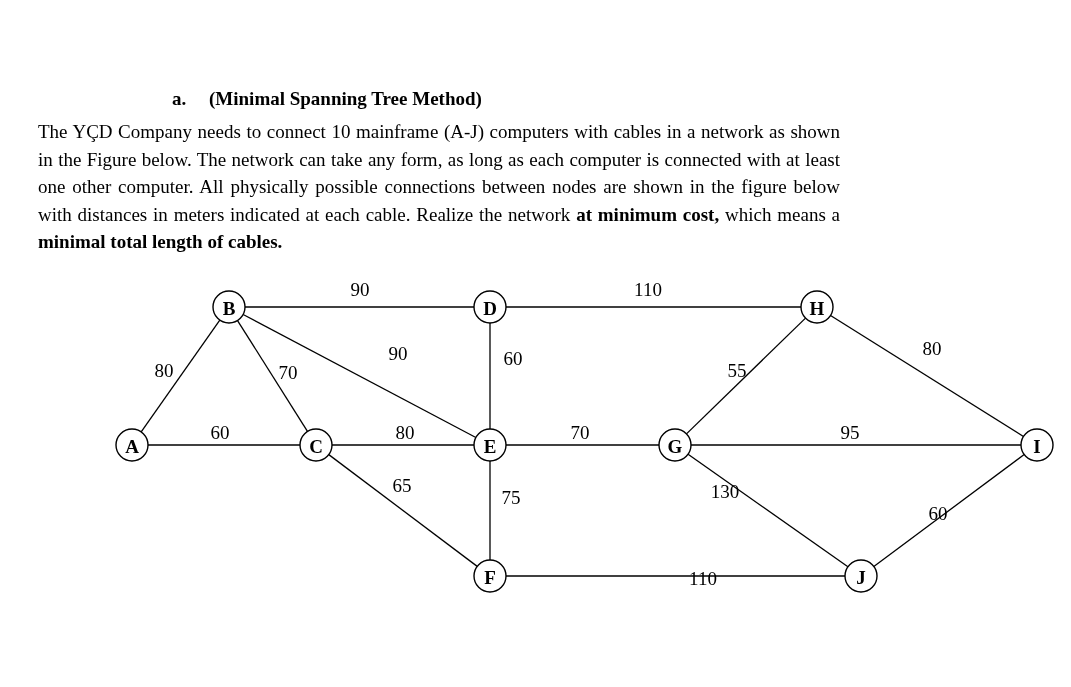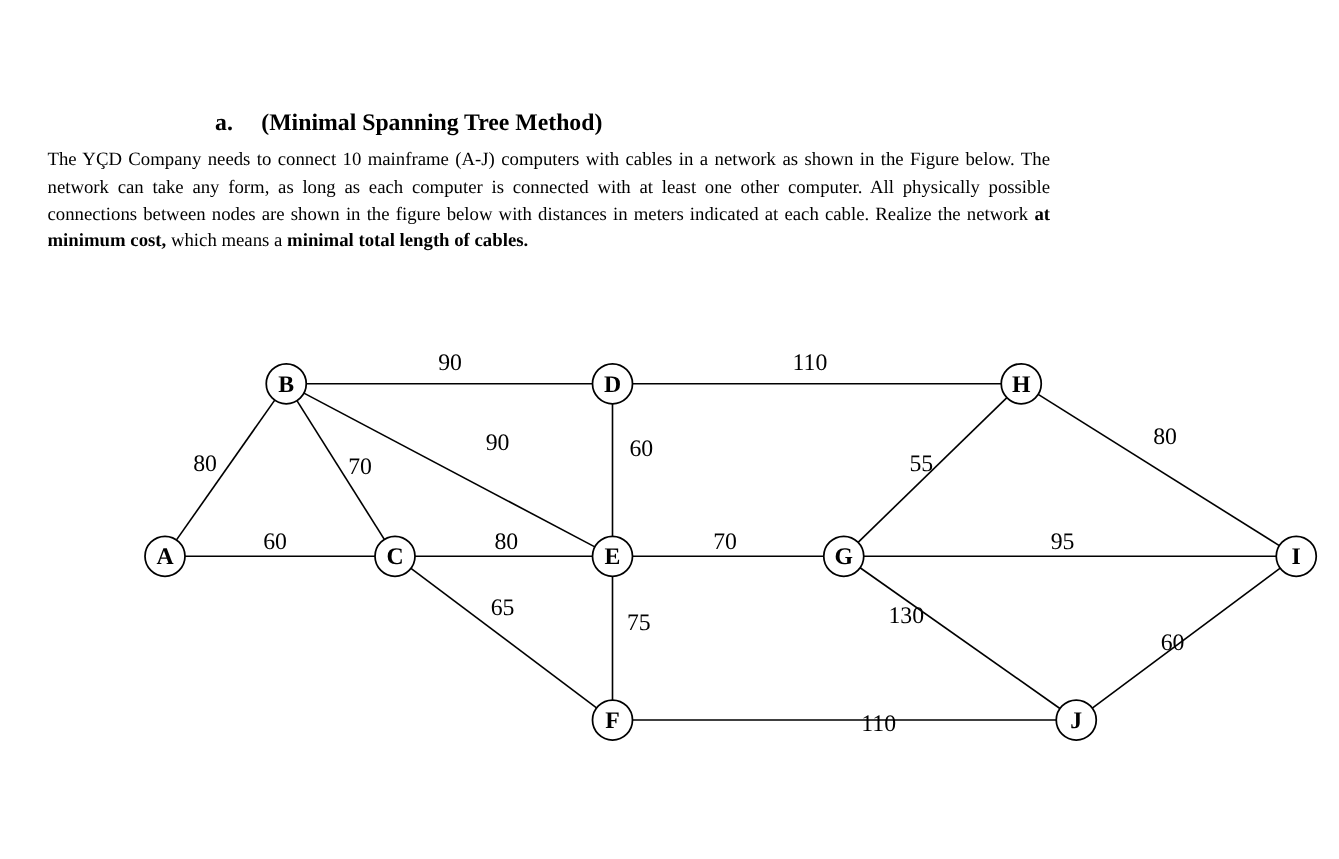--- a/index.html
+++ b/index.html
@@ -22,21 +22,21 @@
     margin-left: 134px;
   }
   .heading-letter {
     font-weight: bold;
     margin-right: 18px;
   }
   .heading-text {
     font-weight: bold;
   }
   .body-text {
-    font-size: 15px;
+    font-size: 19px;
     line-height: 1.45;
     text-align: justify;
   }
   .bold { font-weight: bold; }
   .graph-wrap {
     position: absolute;
     left: 100px;
     top: 280px;
     width: 960px;
     height: 330px;

